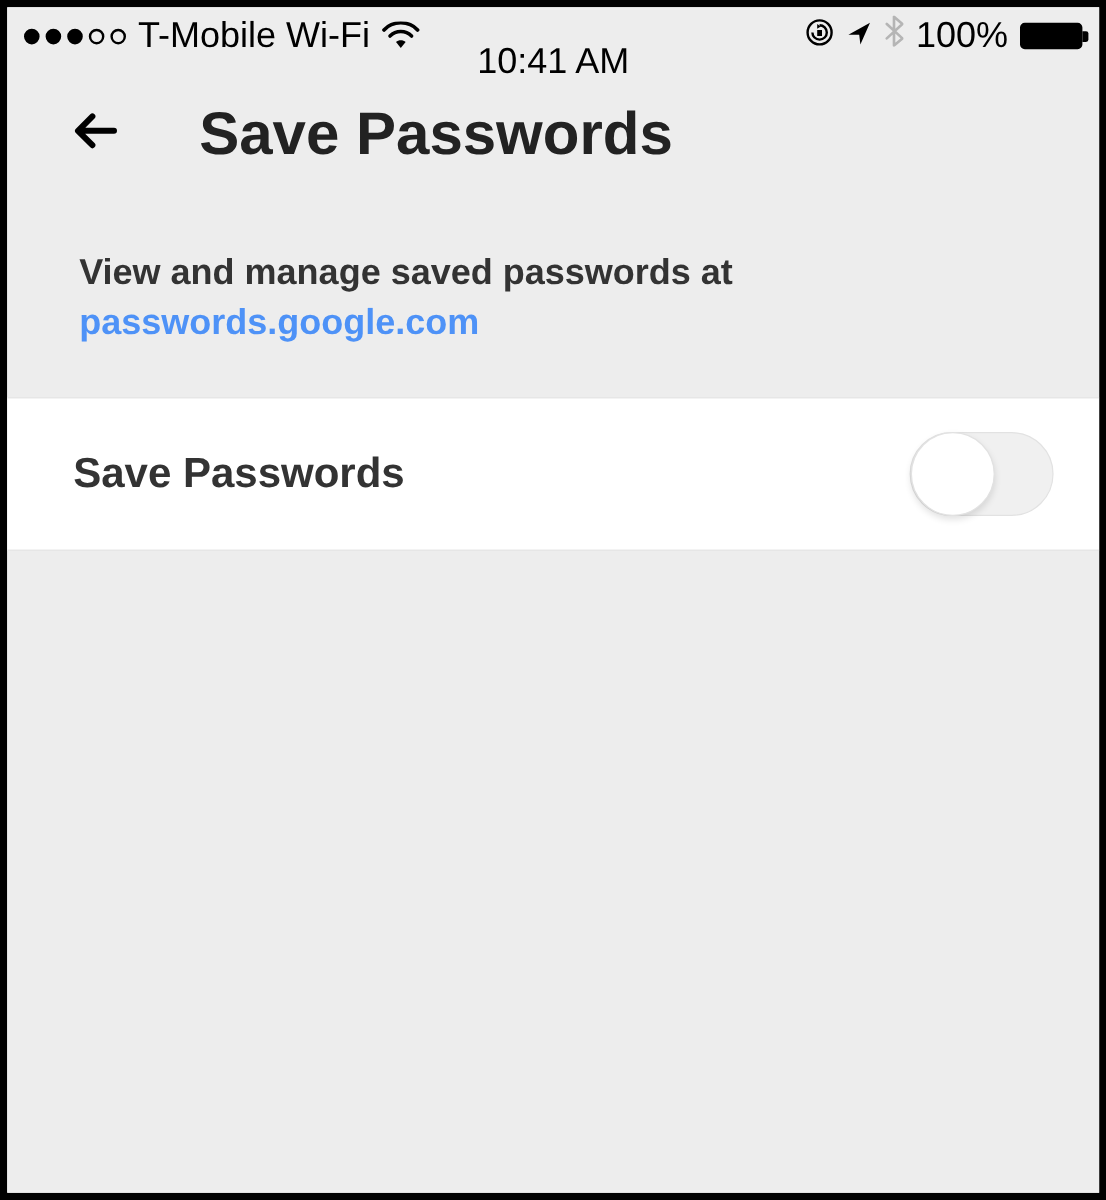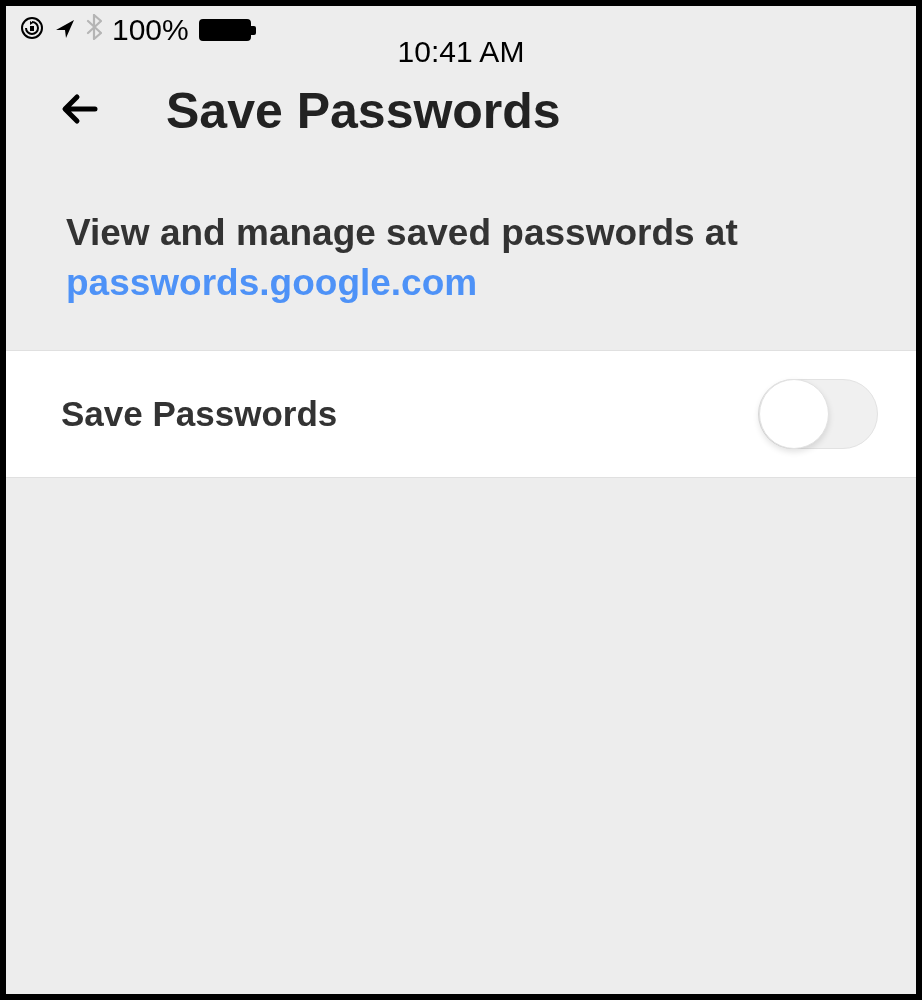--- a/index.html
+++ b/index.html
@@ -111,21 +111,21 @@
     }
     .page-title {
       font-size: 50px;
       font-weight: 700;
       color: #222;
     }
 
     
     .description {
       padding: 50px 59px 42px 60px;
-      font-size: 37px;
+      font-size: 30px;
       font-weight: 600;
       color: #333;
       line-height: 1.35;
     }
     .description .link {
       color: #4e92f7;
       font-weight: 600;
     }
 
     
@@ -165,20 +165,37 @@
       border-radius: 50%;
       box-shadow: 0 3px 6px rgba(0,0,0,0.12);
     }
   </style>
 </head>
 <body>
 
 <div class="screen">
 
   <div class="status-bar">
+    <div class="status-left">
+      <div class="signal-dots">
+        <span class="filled"></span>
+        <span class="filled"></span>
+        <span class="filled"></span>
+        <span></span>
+        <span></span>
+      </div>
+      <span class="carrier">T-Mobile Wi-Fi</span>
+      <span class="wifi-icon">
+        <svg width="32" height="24" viewBox="0 0 32 24">
+          <path d="M16 22 L12 17 C14 15 18 15 20 17 Z" fill="#000"></path>
+          <path d="M7 12 C12 7 20 7 25 12" stroke="#000" stroke-width="3" fill="none" stroke-linecap="round"></path>
+          <path d="M2 7 C9 -1 23 -1 30 7" stroke="#000" stroke-width="3" fill="none" stroke-linecap="round"></path>
+        </svg>
+      </span>
+    </div>
     <div class="status-center">10:41 AM</div>
     <div class="status-right">
       <span>
         <svg width="24" height="24" viewBox="0 0 24 24">
           <circle cx="12" cy="12" r="10" stroke="#000" stroke-width="2" fill="none"></circle>
           <path d="M12 6 A6 6 0 1 1 6 12" stroke="#000" stroke-width="2" fill="none"></path>
           <path d="M10 5 L13 7 L10 9" fill="#000"></path>
           <rect x="10" y="10" width="4" height="5" fill="#000"></rect>
         </svg>
       </span>

